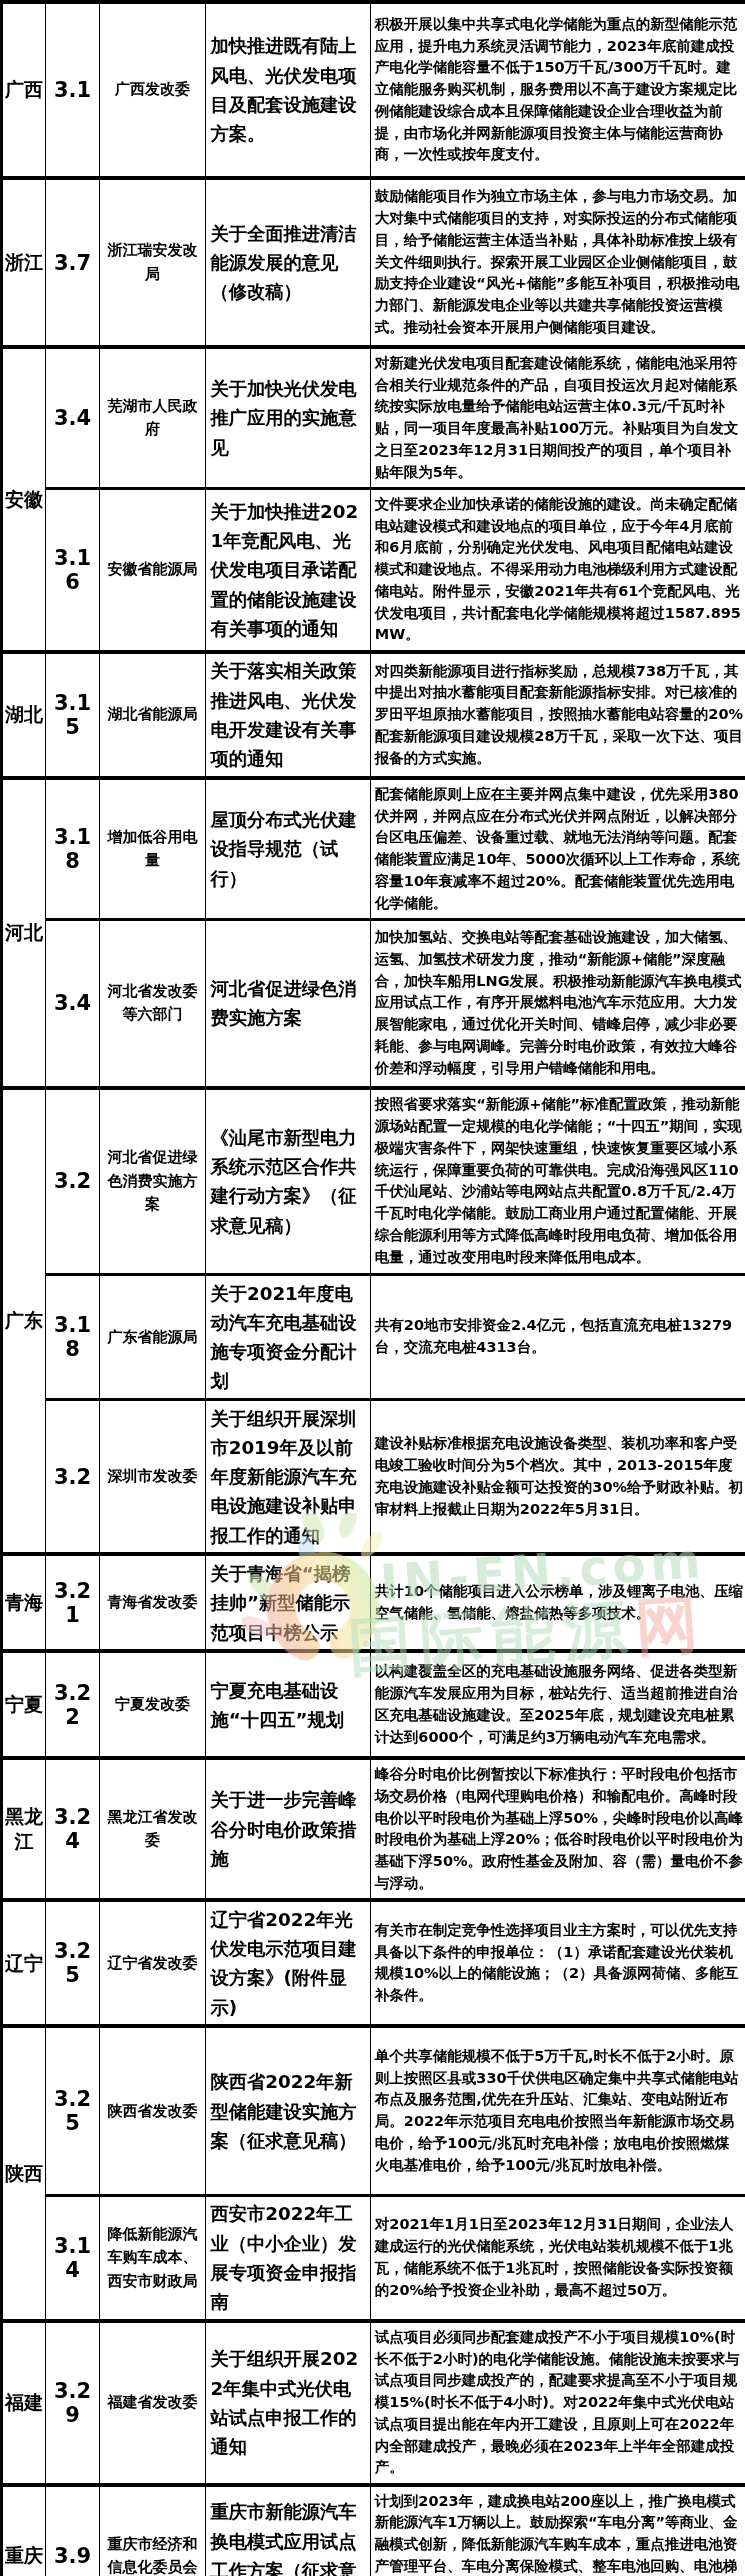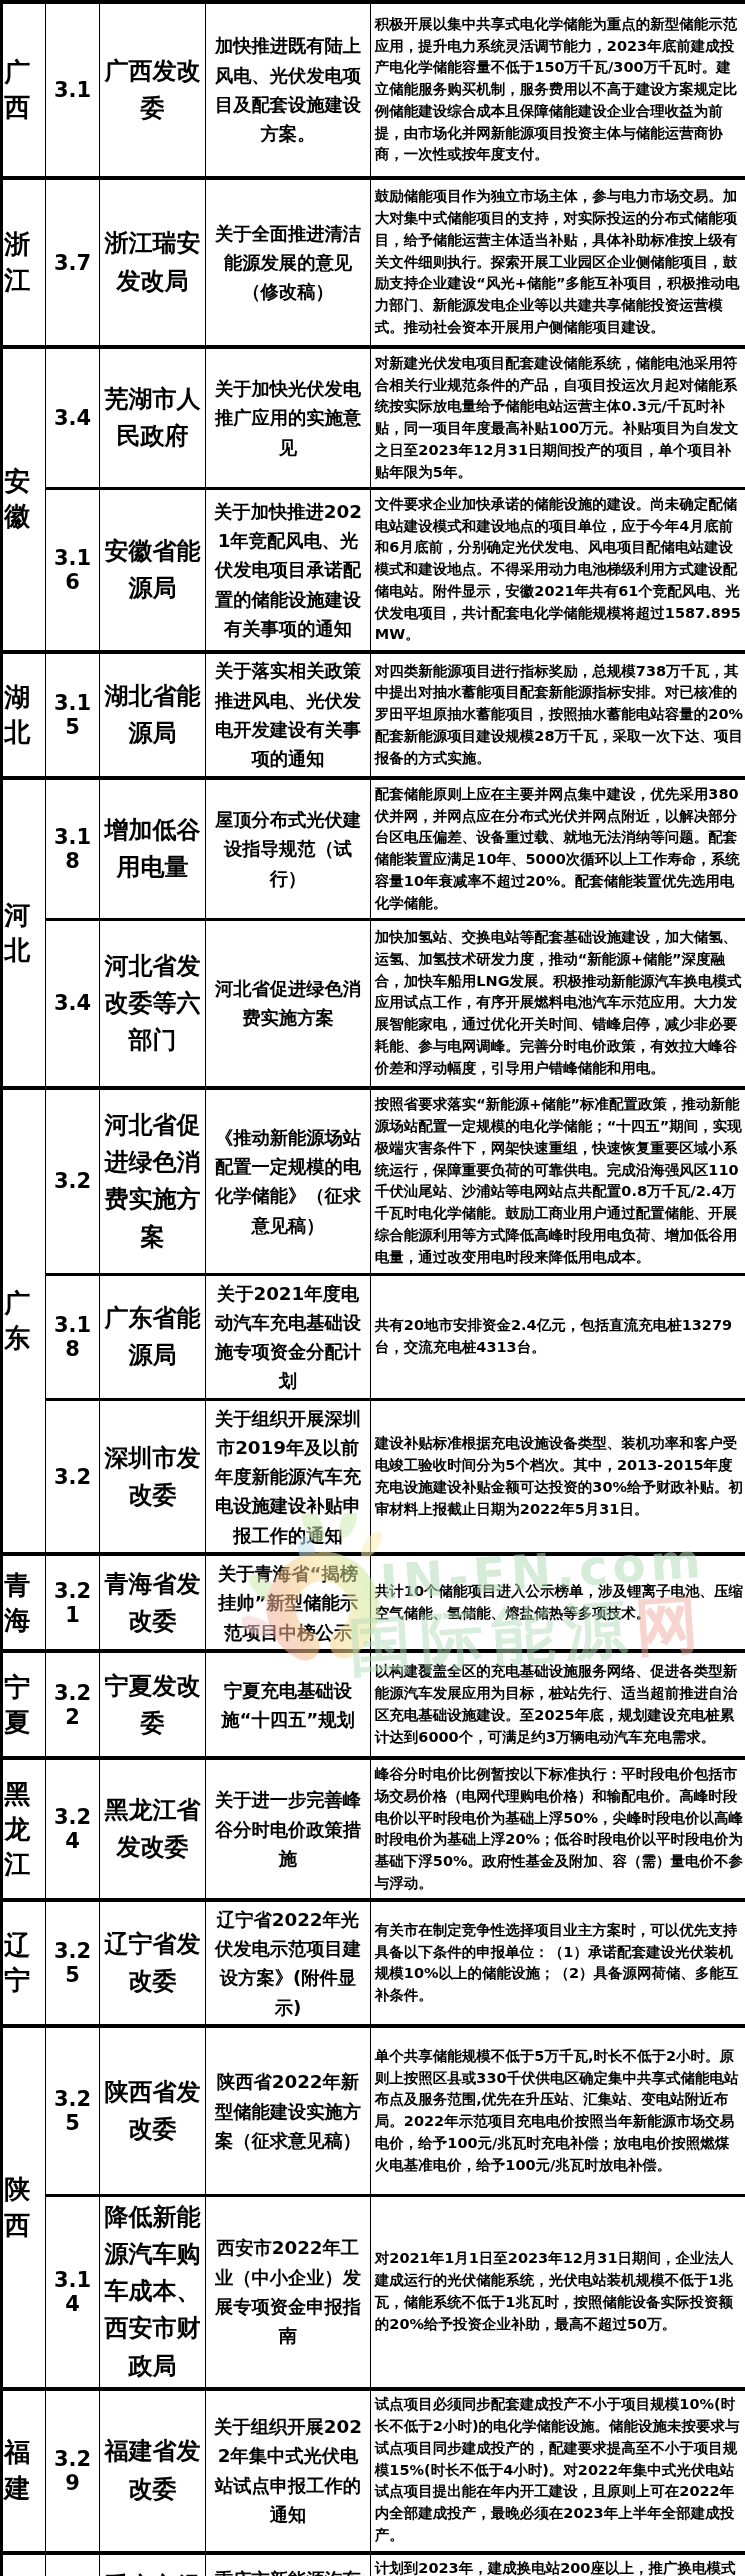--- a/index.html
+++ b/index.html
@@ -2,24 +2,24 @@
 <html style="font-size:10px"><head>
 <meta charset="utf-8">
 <style>
   html,body{margin:0;padding:0;background:#ffffff;}
   body{width:746px;font-family:"DejaVu Sans","Liberation Sans",sans-serif;color:#000;}
   .sheet{position:relative;width:746px;background:#fff;}
   table.policy{border-collapse:collapse;table-layout:fixed;width:746px;border:3.8px solid #000;}
   td{border:1.9px solid #000;border-top-width:3.2px;border-bottom-width:3.2px;
      padding:1.9px 3.2px;vertical-align:middle;font-weight:700;word-break:break-all;overflow-wrap:anywhere;}
   tr.group-start td{border-top-width:4.4px;}
-  td.province{font-size:26px;text-align:left;padding:1.9px 1.3px;line-height:1.35;}
+  td.province{font-size:19px;text-align:center;padding:1.9px 1.3px;line-height:1.35;}
   td.date{font-size:21px;text-align:center;padding:1.9px 1.3px;}
-  td.agency{font-size:24px;text-align:center;line-height:1.55;padding:1.9px 3.8px;}
-  td.title{font-size:18.3px;text-align:center;line-height:1.6;padding:2.5px 4.4px;}
+  td.agency{font-size:15px;text-align:center;line-height:1.55;padding:1.9px 3.8px;}
+  td.title{font-size:18.3px;text-align:left;line-height:1.6;padding:2.5px 4.4px;}
   td.content{font-size:14.5px;text-align:left;line-height:1.5;padding:3.8px 2.5px 3.8px 3.8px;}
   
   .watermark{position:absolute;left:242px;top:1513px;width:503px;height:213px;
              pointer-events:none;overflow:hidden;z-index:3;}
   .wm-logo{position:absolute;left:0;top:0;}
   .wm-text1{position:absolute;left:138px;top:30px;font-size:48px;font-weight:700;
             letter-spacing:5px;transform:rotate(-4deg);opacity:.55;white-space:nowrap;}
   .wm-text2{position:absolute;left:106px;top:80px;font-size:63px;font-weight:700;
             letter-spacing:8.9px;transform:rotate(-4deg);opacity:.5;white-space:nowrap;}
 </style>
@@ -81,21 +81,21 @@
         <tr style="height: 168px;">
           <td class="date">3.4</td>
           <td class="agency">河北省发改委等六部门</td>
           <td class="title">河北省促进绿色消费实施方案</td>
           <td class="content">加快加氢站、交换电站等配套基础设施建设，加大储氢、运氢、加氢技术研发力度，推动“新能源+储能”深度融合，加快车船用LNG发展。积极推动新能源汽车换电模式应用试点工作，有序开展燃料电池汽车示范应用。大力发展智能家电，通过优化开关时间、错峰启停，减少非必要耗能、参与电网调峰。完善分时电价政策，有效拉大峰谷价差和浮动幅度，引导用户错峰储能和用电。</td>
         </tr>
         <tr class="group-start" style="height: 187px;">
           <td rowspan="3" class="province">广东</td>
           <td class="date">3.2</td>
           <td class="agency">河北省促进绿色消费实施方案</td>
-          <td class="title">《推动新能源场站配置一定规模的电化学储能》（征求意见稿）</td>
+          <td class="title">《汕尾市新型电力系统示范区合作共建行动方案》（征求意见稿）</td>
           <td class="content">按照省要求落实“新能源+储能”标准配置政策，推动新能源场站配置一定规模的电化学储能；“十四五”期间，实现极端灾害条件下，网架快速重组，快速恢复重要区域小系统运行，保障重要负荷的可靠供电。完成沿海强风区110千伏汕尾站、沙浦站等电网站点共配置0.8万千瓦/2.4万千瓦时电化学储能。鼓励工商业用户通过配置储能、开展综合能源利用等方式降低高峰时段用电负荷、增加低谷用电量，通过改变用电时段来降低用电成本。</td>
         </tr>
         <tr style="height: 77px;">
           <td class="date">3.18</td>
           <td class="agency">广东省能源局</td>
           <td class="title">关于2021年度电动汽车充电基础设施专项资金分配计划</td>
           <td class="content">共有20地市安排资金2.4亿元，包括直流充电桩13279台，交流充电桩4313台。</td>
         </tr>
         <tr style="height: 126px;">
           <td class="date">3.2</td>

